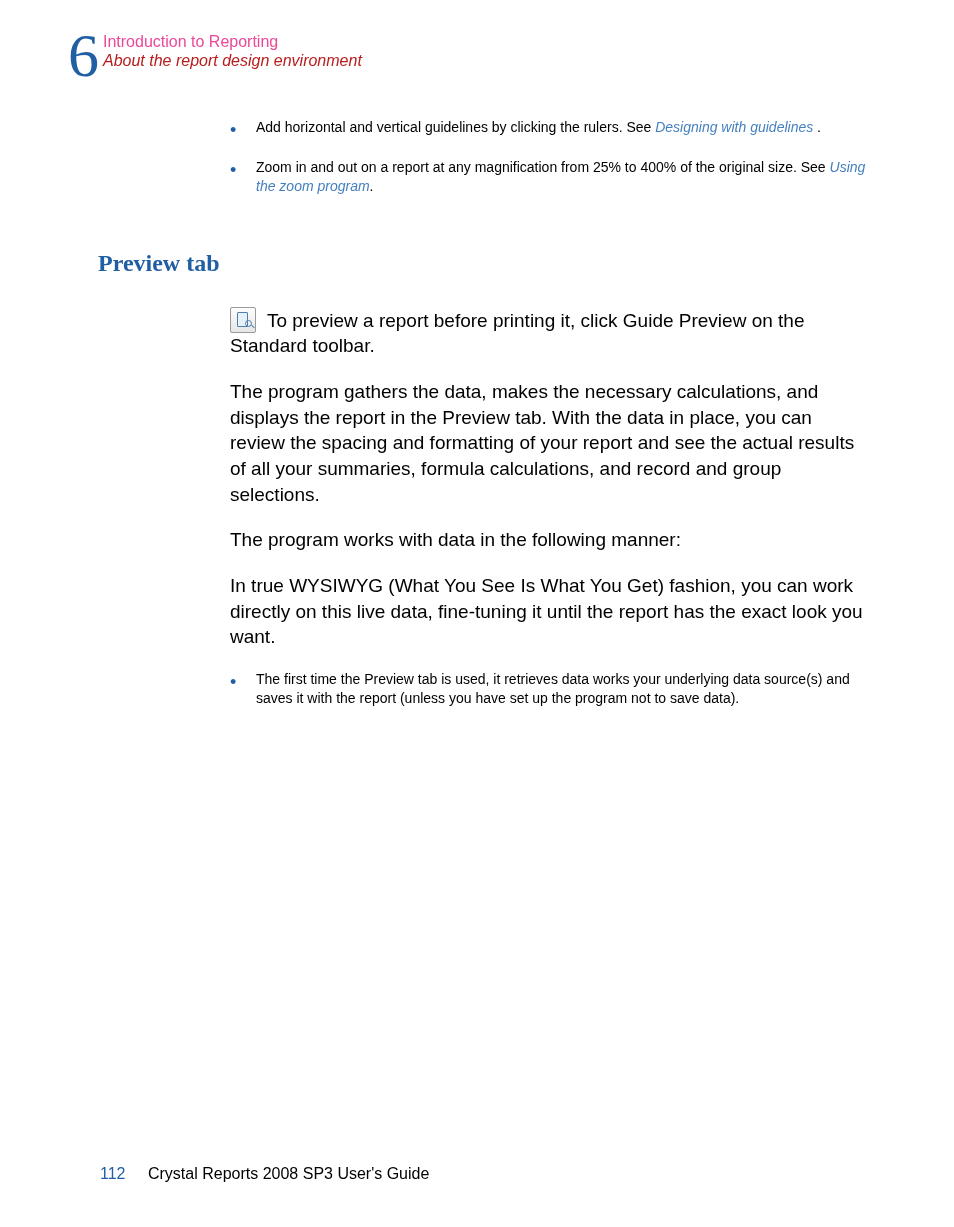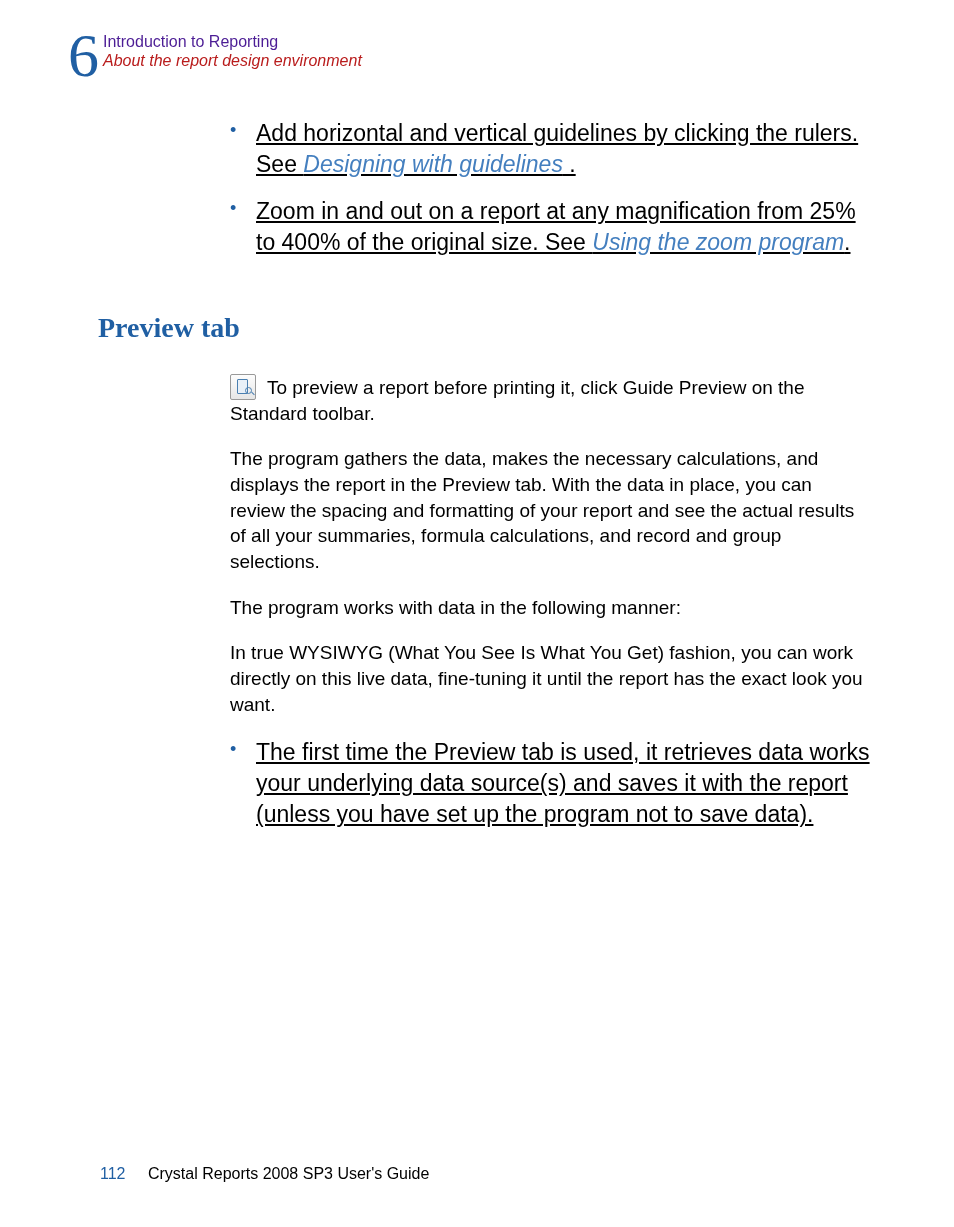--- a/index.html
+++ b/index.html
@@ -1,29 +1,29 @@
 <!DOCTYPE html>
 <html><head>
 <meta charset="utf-8">
 <style>
   * { box-sizing: border-box; margin: 0; padding: 0; }
   html, body { width: 954px; height: 1227px; background: #fff; font-family: Arial, Helvetica, sans-serif; color: #000; }
   .page { position: relative; width: 954px; height: 1227px; padding: 0; }
   .header { position: absolute; top: 28px; left: 68px; display: flex; align-items: flex-start; }
   .chapnum { font-family: Georgia, 'Times New Roman', serif; font-size: 62px; color: #205fa3; line-height: 0.9; font-weight: 400; }
   .header-text { margin-left: 4px; padding-top: 4px; }
-  .header-title { font-size: 16px; color: #4c1d95; line-height: 1.2; }
+  .header-title { font-size: 16px; color: #ec4899; line-height: 1.2; }
   .header-sub { font-style: italic; font-size: 16px; color: #b91c1c; line-height: 1.2; }
   .content { position: absolute; top: 118px; left: 230px; width: 640px; }
   .bullets { margin-left: 0; }
   .bullet-row { display: flex; align-items: flex-start; margin-bottom: 16px; }
   .bullet-dot { color: #205fa3; font-size: 18px; line-height: 24px; width: 26px; flex-shrink: 0; }
-  .bullet-text { font-size: 23px; line-height: 1.35; color: #000; text-decoration: underline; }
+  .bullet-text { font-size: 14px; line-height: 1.35; color: #000; }
   .link { color: #447fbf; font-style: italic; }
-  .h2 { font-family: 'Palatino Linotype', 'Book Antiqua', Georgia, serif; font-size: 28px; color: #205fa3; font-weight: 700; margin-top: 54px; margin-bottom: 30px; margin-left: -132px; }
+  .h2 { font-family: 'Palatino Linotype', 'Book Antiqua', Georgia, serif; font-size: 24px; color: #205fa3; font-weight: 700; margin-top: 54px; margin-bottom: 30px; margin-left: -132px; }
   .para { font-size: 19px; line-height: 1.35; margin-bottom: 20px; }
   .icon-box { display: inline-block; width: 26px; height: 26px; border: 1px solid #999; background: linear-gradient(#fdfdfd,#e6e6e6); vertical-align: -6px; margin-right: 6px; position: relative; border-radius: 2px; }
   .icon-inner { position: absolute; left: 6px; top: 4px; width: 11px; height: 15px; border: 1px solid #4a7fb0; background: #e8f0f8; border-radius: 1px; }
   .icon-mag { position: absolute; left: 14px; top: 12px; width: 7px; height: 7px; border: 1px solid #4a7fb0; border-radius: 50%; background: transparent; }
   .icon-mag::after { content: ""; position: absolute; left: 5px; top: 5px; width: 4px; height: 1px; background: #4a7fb0; transform: rotate(45deg); }
   .footer { position: absolute; bottom: 44px; left: 100px; font-size: 16px; text-align: right; }
   .footer .pagenum { color: #205fa3; margin-right: 18px; }
   .footer .footertext { color: #000; }
 </style>
 </head>

